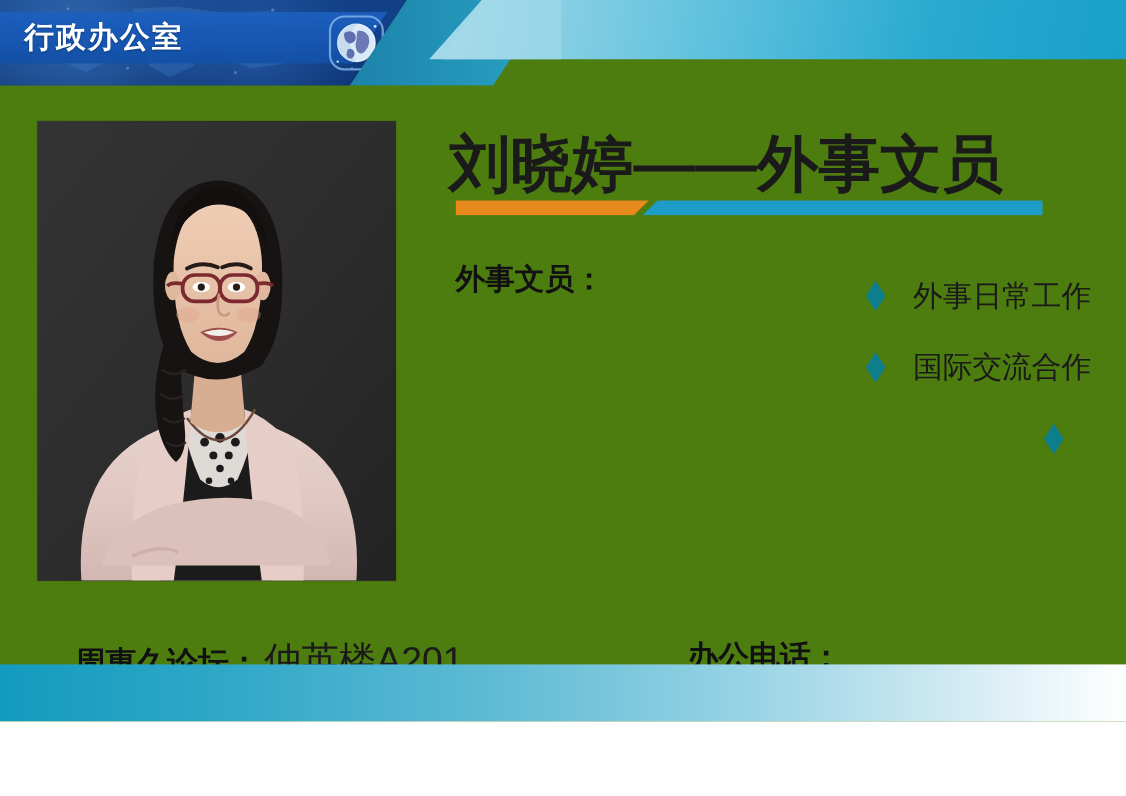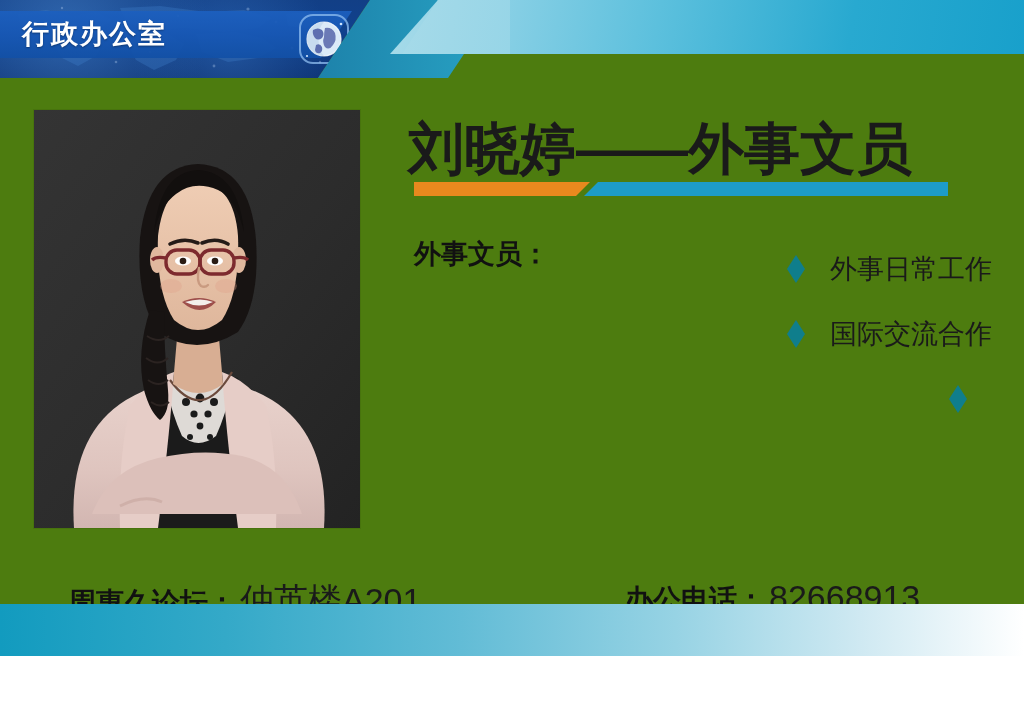--- a/index.html
+++ b/index.html
@@ -370,18 +370,17 @@
     </div>
   </div>
 
   <div class="contact-block" id="contact-address">
     <span class="contact-label">周惠久论坛：</span>
     <span class="contact-value">仲英楼A201</span>
   </div>
 
   <div class="contact-block" id="contact-phone">
     <span class="contact-label">办公电话：</span>
-    <span class="contact-value">82668913</span>
   </div>
 
   <div id="footer"></div>
 
 </div>
 
 </body></html>

